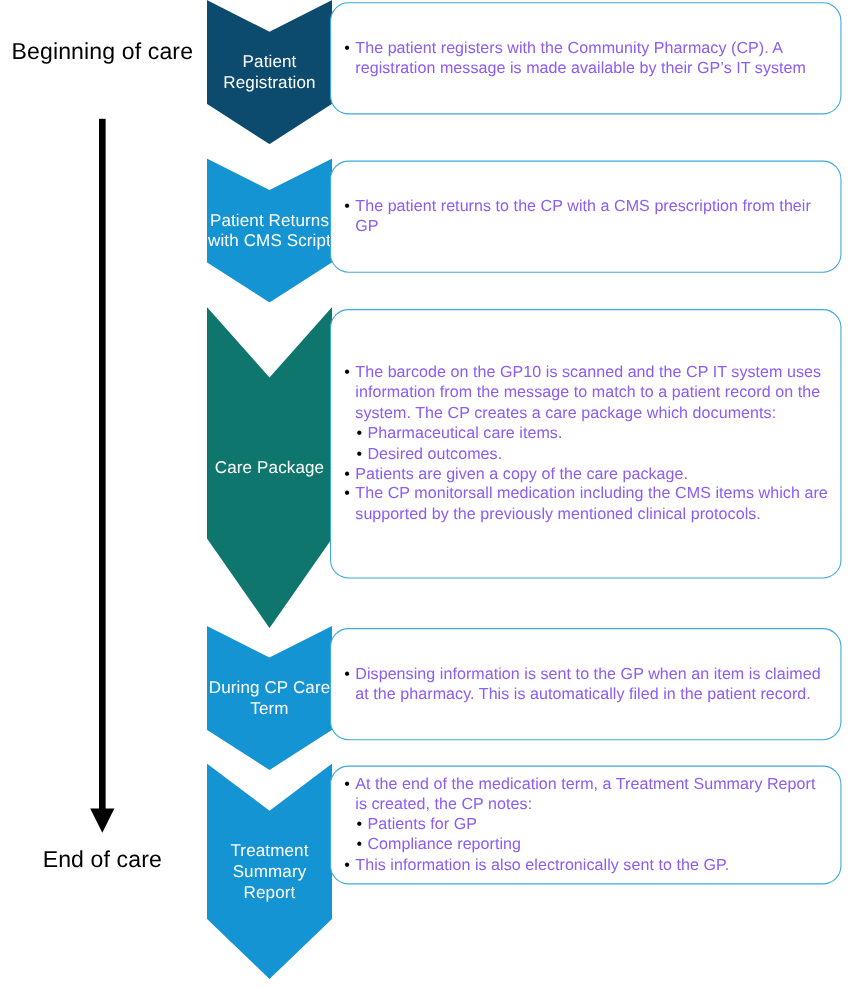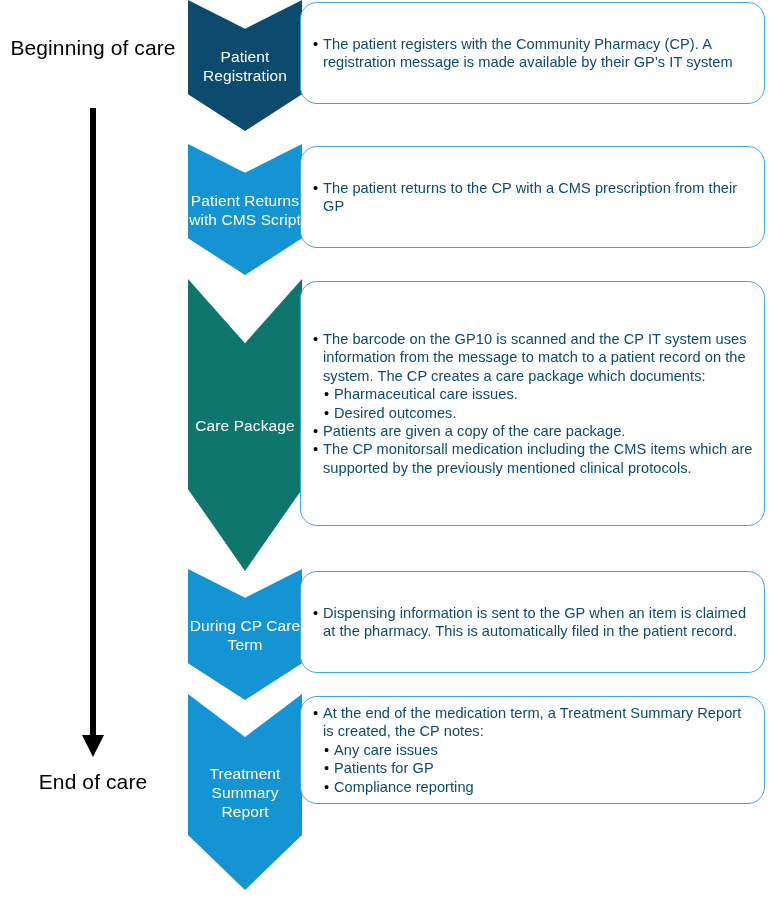--- a/index.html
+++ b/index.html
@@ -90,21 +90,21 @@
   .bullet-list {
     margin: 0;
     padding: 0;
     list-style: none;
   }
   .bullet-list li {
     position: relative;
     padding-left: 10px;
     font-size: 14.6px;
     line-height: 18.4px;
-    color: #0c4a6e;
+    color: #8b5cf6;
     letter-spacing: 0.05px;
   }
   .bullet-list li::before {
     content: "\2022";
     position: absolute;
     left: 0;
     top: 0;
     font-size: 14.6px;
     line-height: 18.4px;
     color: #000000;
@@ -144,40 +144,40 @@
         <ul class="bullet-list">
           <li>The patient returns to the CP with a CMS prescription from their GP</li>
         </ul>
       </div>
       <div class="chevron" style="top: 279px; height: 292px; background: #0f766e;">
         <div class="chevron-label">Care Package</div>
       </div>
       <div class="callout" style="top: 281px; height: 245px; border-color: rgb(65, 168, 220);">
         <ul class="bullet-list">
           <li>The barcode on the GP10 is scanned and the CP IT system uses information from the message to match to a patient record on the system. The CP creates a care package which documents:</li>
-          <li class="indent">Pharmaceutical care issues.</li>
+          <li class="indent">Pharmaceutical care items.</li>
           <li class="indent">Desired outcomes.</li>
           <li>Patients are given a copy of the care package.</li>
           <li>The CP monitorsall medication including the CMS items which are supported by the previously mentioned clinical protocols.</li>
         </ul>
       </div>
       <div class="chevron" style="top: 569px; height: 131px; background: rgb(21, 148, 211);">
         <div class="chevron-label">During CP Care Term</div>
       </div>
       <div class="callout" style="top: 571px; height: 102px; border-color: rgb(65, 168, 220);">
         <ul class="bullet-list">
           <li>Dispensing information is sent to the GP when an item is claimed at the pharmacy. This is automatically filed in the patient record.</li>
         </ul>
       </div>
       <div class="chevron" style="top: 694px; height: 196px; background: rgb(21, 148, 211);">
         <div class="chevron-label">Treatment Summary Report</div>
       </div>
       <div class="callout" style="top: 696px; height: 108px; border-color: rgb(65, 168, 220);">
         <ul class="bullet-list">
           <li>At the end of the medication term, a Treatment Summary Report is created, the CP notes:</li>
-          <li class="indent">Any care issues</li>
           <li class="indent">Patients for GP</li>
           <li class="indent">Compliance reporting</li>
+          <li>This information is also electronically sent to the GP.</li>
         </ul>
       </div>
     </div>
 
 </div>
 
 </body></html>

